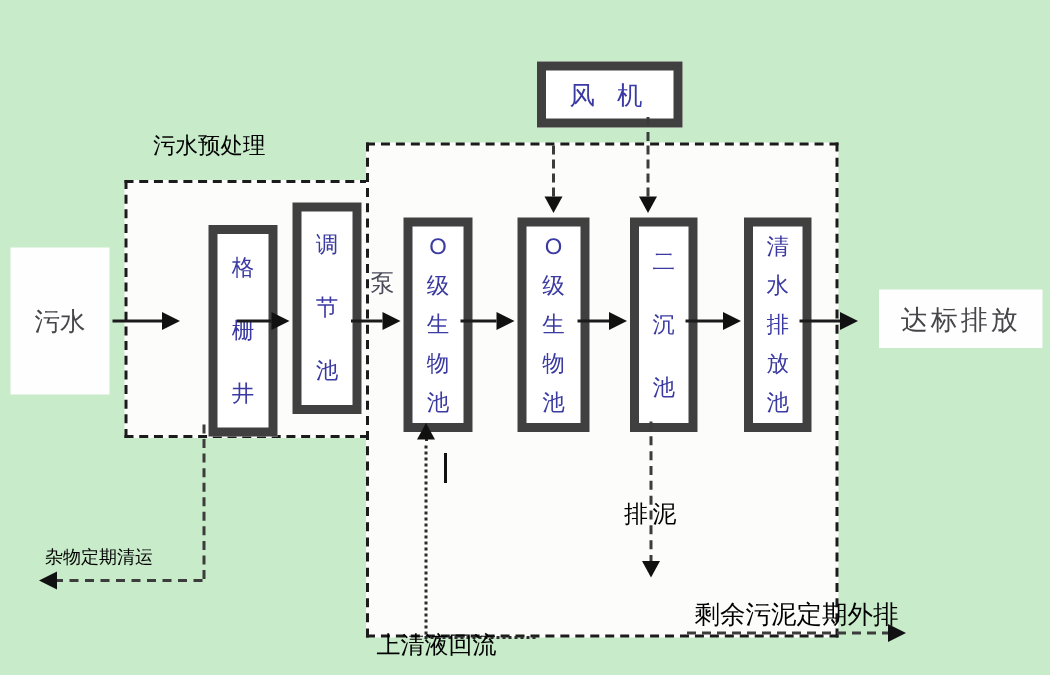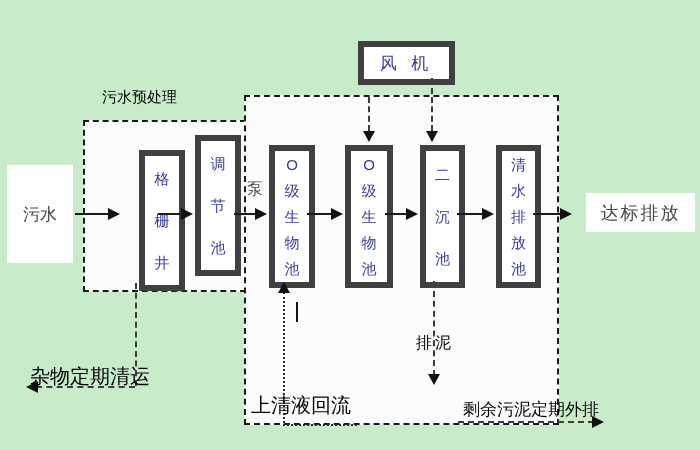--- a/index.html
+++ b/index.html
@@ -112,26 +112,26 @@
 
   <div class="vline vdash" style="left:431px;top:78px;height:16px;"></div>
   <div class="vline vdash" style="left:368px;top:97px;height:34px;"></div>
   <div class="ah ah-down" style="left:363px;top:131px;"></div>
   <div class="vline vdash" style="left:431px;top:97px;height:34px;"></div>
   <div class="ah ah-down" style="left:426px;top:131px;"></div>
 
   <div class="vline vdash" style="left:135px;top:283px;height:103px;"></div>
   <div class="hline hdash" style="left:36px;top:386px;width:99px;"></div>
   <div class="ah ah-left" style="left:26px;top:381px;"></div>
-  <div class="lbl" style="left:30px;top:363px;font-size:20px;">杂物定期清运</div>
+  <div class="lbl" style="left:30px;top:363px;font-size:12px;">杂物定期清运</div>
 
   <div class="hline hdot" style="left:283px;top:424px;width:74px;"></div>
   <div class="vline vdot" style="left:283px;top:292px;height:131px;"></div>
   <div class="ah ah-up" style="left:278px;top:282px;"></div>
-  <div class="lbl" style="left:251px;top:392px;font-size:20px;">上清液回流</div>
+  <div class="lbl" style="left:251px;top:420px;font-size:16px;">上清液回流</div>
   <div class="tick" style="left:296px;top:302px;"></div>
 
   <div class="vline vdash" style="left:433px;top:281px;height:95px;"></div>
   <div class="ah ah-down" style="left:428px;top:374px;"></div>
   <div class="lbl" style="left:416px;top:333px;font-size:16px;letter-spacing:3px;z-index:3;">排泥</div>
 
   <div class="hline hdash" style="left:458px;top:421px;width:136px;"></div>
   <div class="ah ah-right" style="left:592px;top:416px;"></div>
   <div class="lbl" style="left:463px;top:398px;font-size:17px;z-index:3;">剩余污泥定期外排</div>
 

